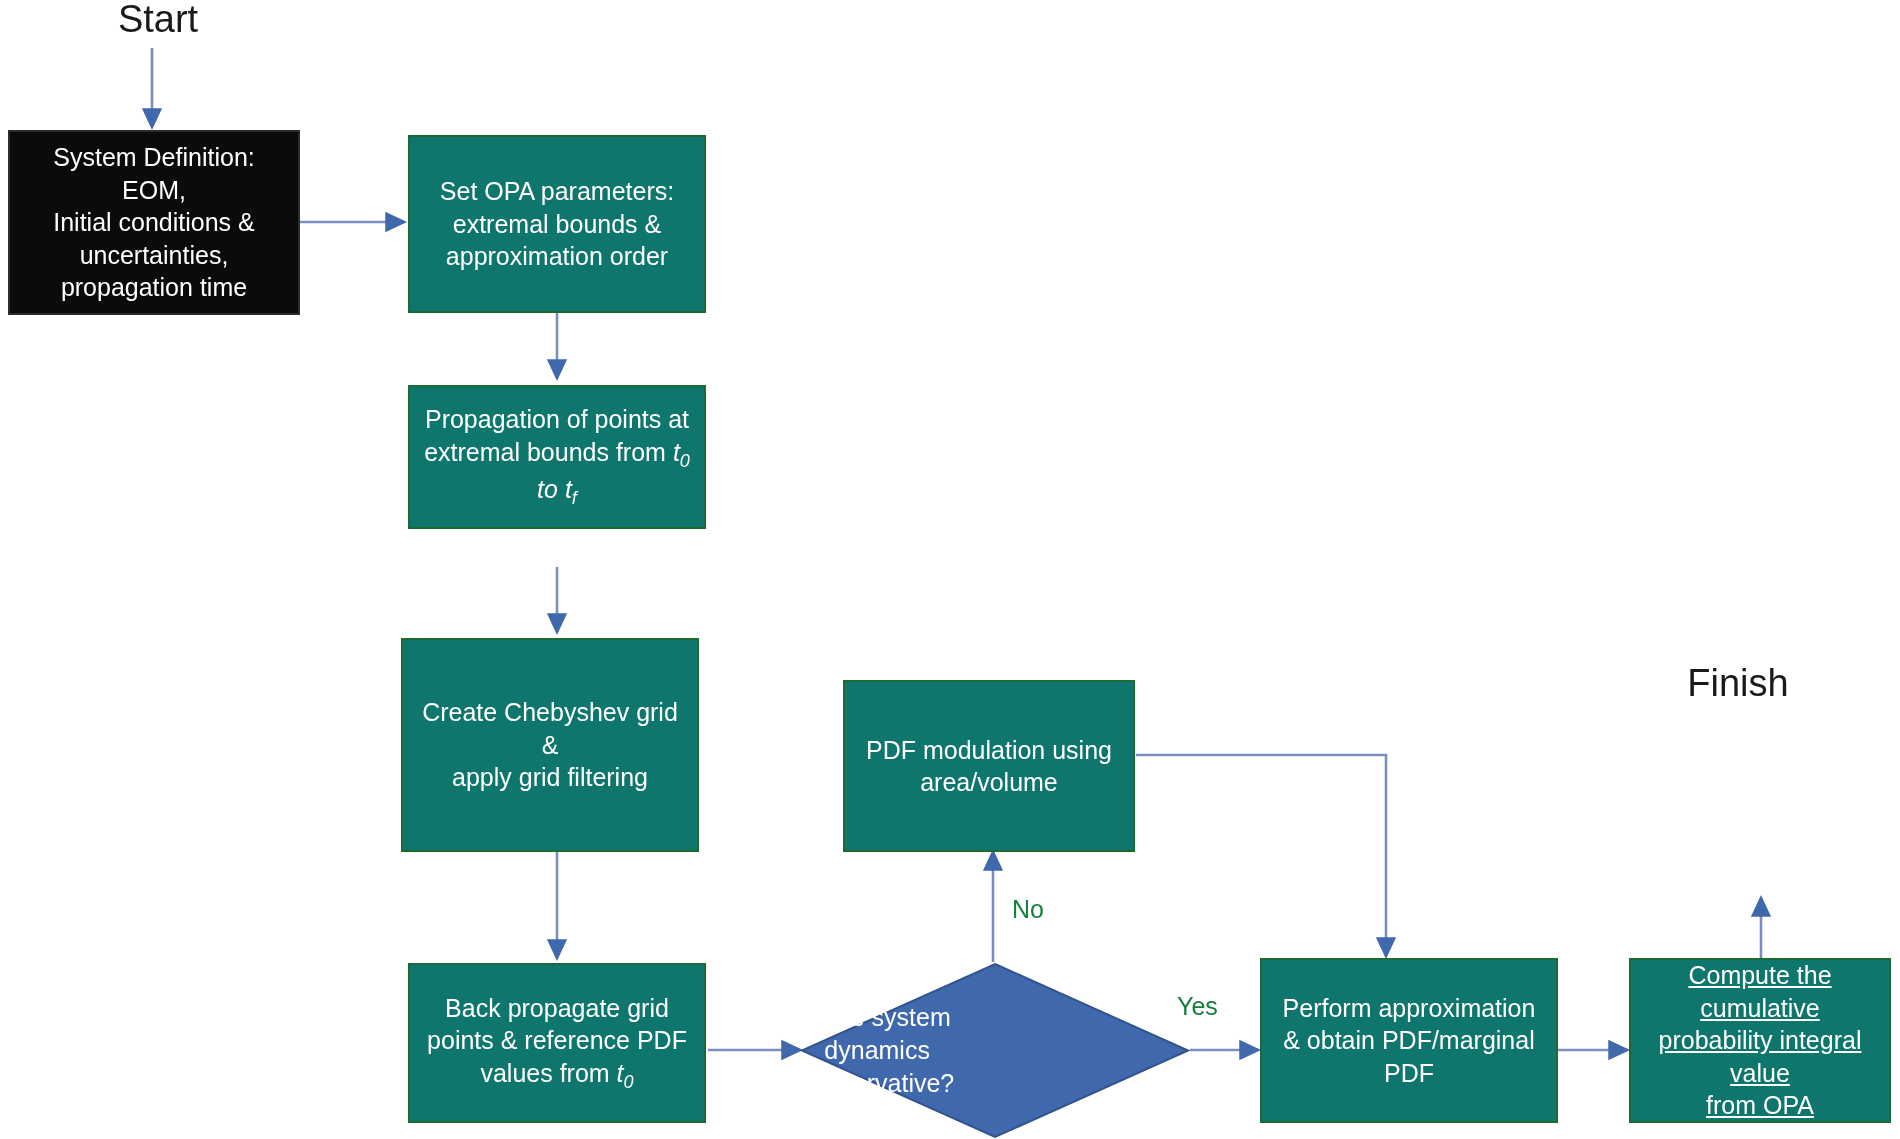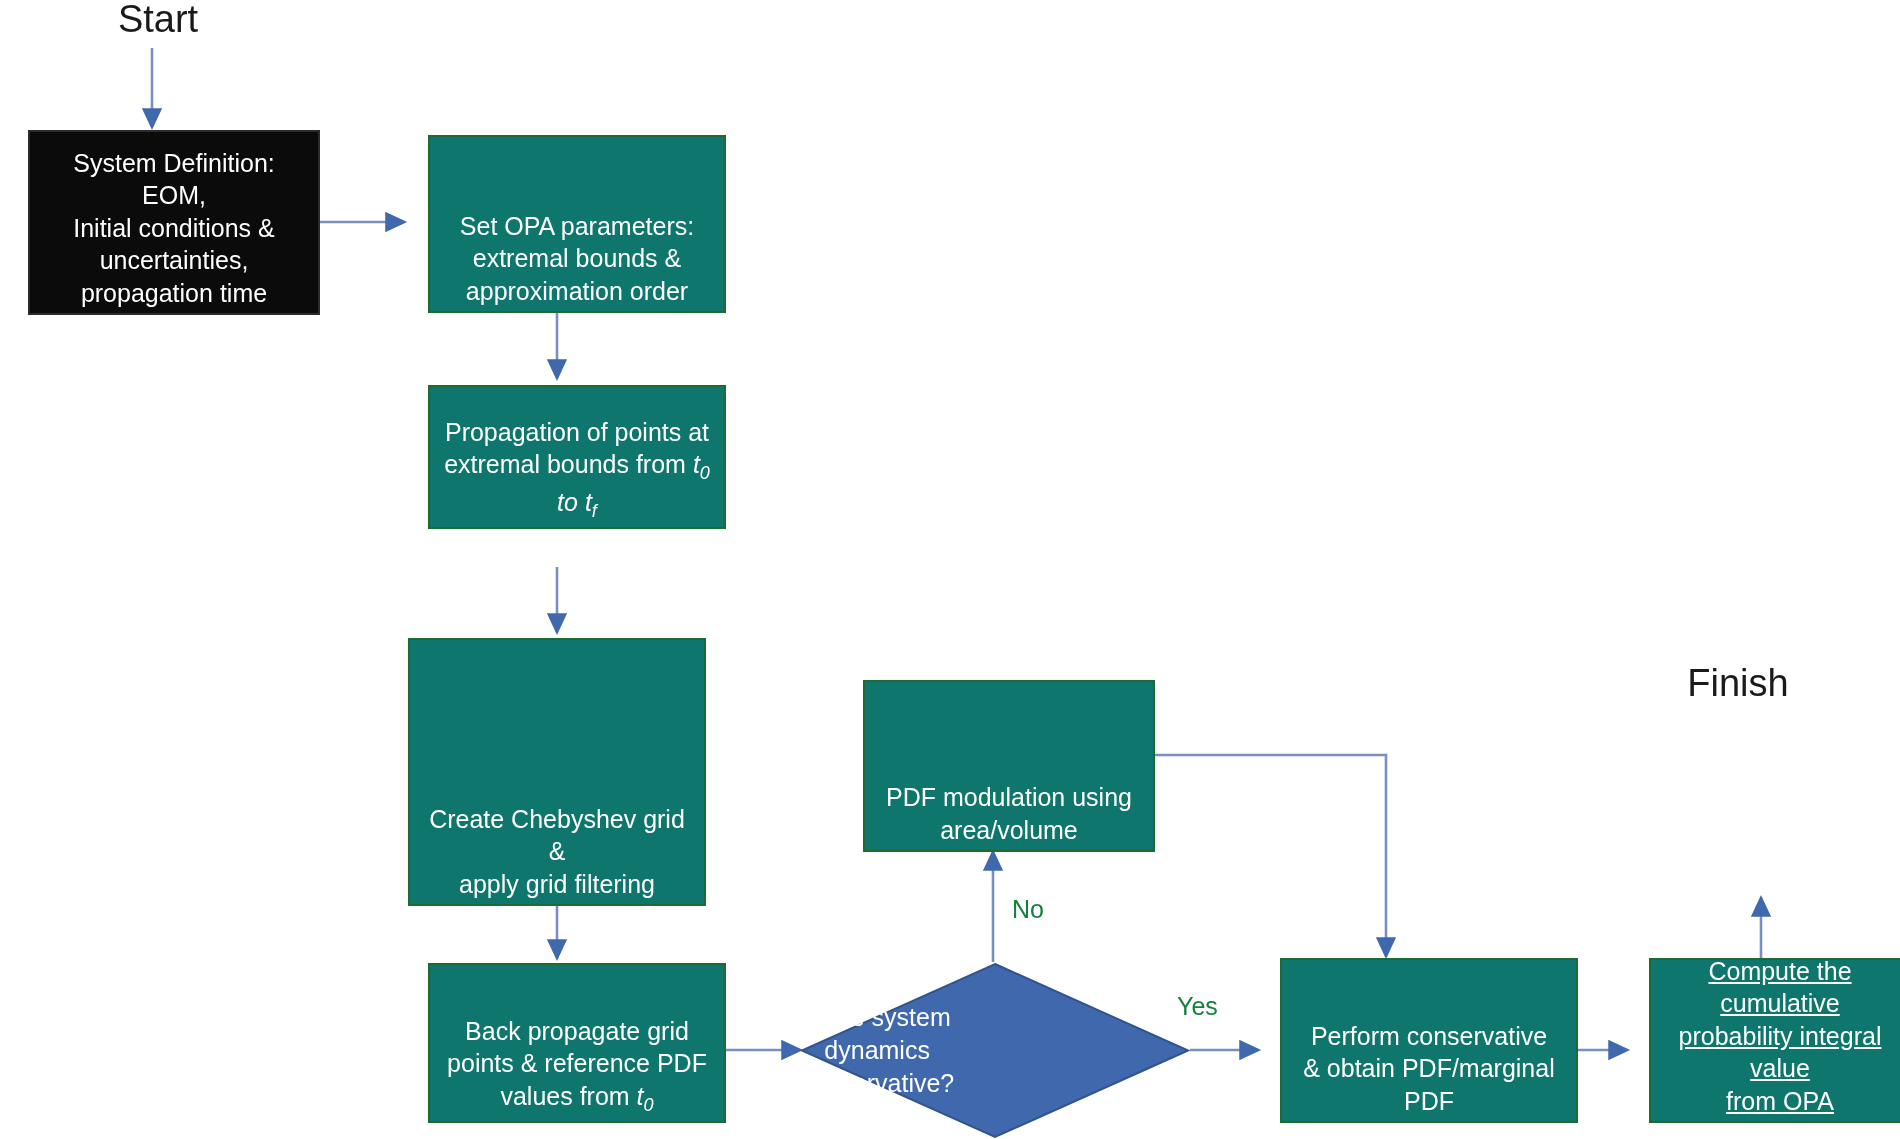--- a/index.html
+++ b/index.html
@@ -14,27 +14,26 @@
     position: relative;
     width: 1900px;
     height: 1139px;
     background: #ffffff;
     overflow: hidden;
   }
   .node {
     position: absolute;
     box-sizing: border-box;
     display: flex;
-    align-items: flex-end;
+    align-items: center;
     justify-content: center;
     text-align: center;
     color: #ffffff;
     line-height: 1.30;
     padding: 4px 10px;
-    margin-left: 20px;
   }
   .node-green {
     background: #0f766e;
     border: 2px solid #1d6b33;
     font-size: 25px;
   }
   .node-black {
     background: #0b0b0b;
     border: 2px solid #2c2c2c;
     font-size: 25px;
@@ -140,21 +139,21 @@
   </div>
 
   <div class="node node-green" style="left:408px; top:385px; width:298px; height:144px;">
     <span>
       Propagation of points at<br>
       extremal bounds from <span class="ital">t</span><span class="sub ital">0</span><br>
       <span class="ital">to t</span><span class="sub ital">f</span>
     </span>
   </div>
 
-  <div class="node node-green" style="left:388px; top:638px; width:298px; height:268px;">
+  <div class="node node-green" style="left:401px; top:638px; width:298px; height:214px;">
     <span>
       <span>Create Chebyshev grid &amp;</span><br>
       <span>apply grid filtering</span>
     </span>
   </div>
 
   <div class="node node-green" style="left:408px; top:963px; width:298px; height:160px;">
     <span>
       Back propagate grid<br>
       points &amp; reference PDF<br>
@@ -177,21 +176,21 @@
       <span>
         <span>Is the system</span><br>
         <span>dynamics</span><br>
         <span>conservative?</span>
       </span>
     </div>
   </div>
 
   <div class="node node-green" style="left:1260px; top:958px; width:298px; height:165px;">
     <span>
-      <span>Perform conservative</span><br>
+      <span>Perform approximation</span><br>
       <span>&amp; obtain PDF/marginal</span><br>
       <span>PDF</span>
     </span>
   </div>
 
   <div class="node node-green" style="left:1629px; top:958px; width:262px; height:165px;text-decoration:underline;">
     <span>
       <span>Compute the cumulative</span><br>
       <span>probability integral value</span><br>
       <span>from OPA</span>

